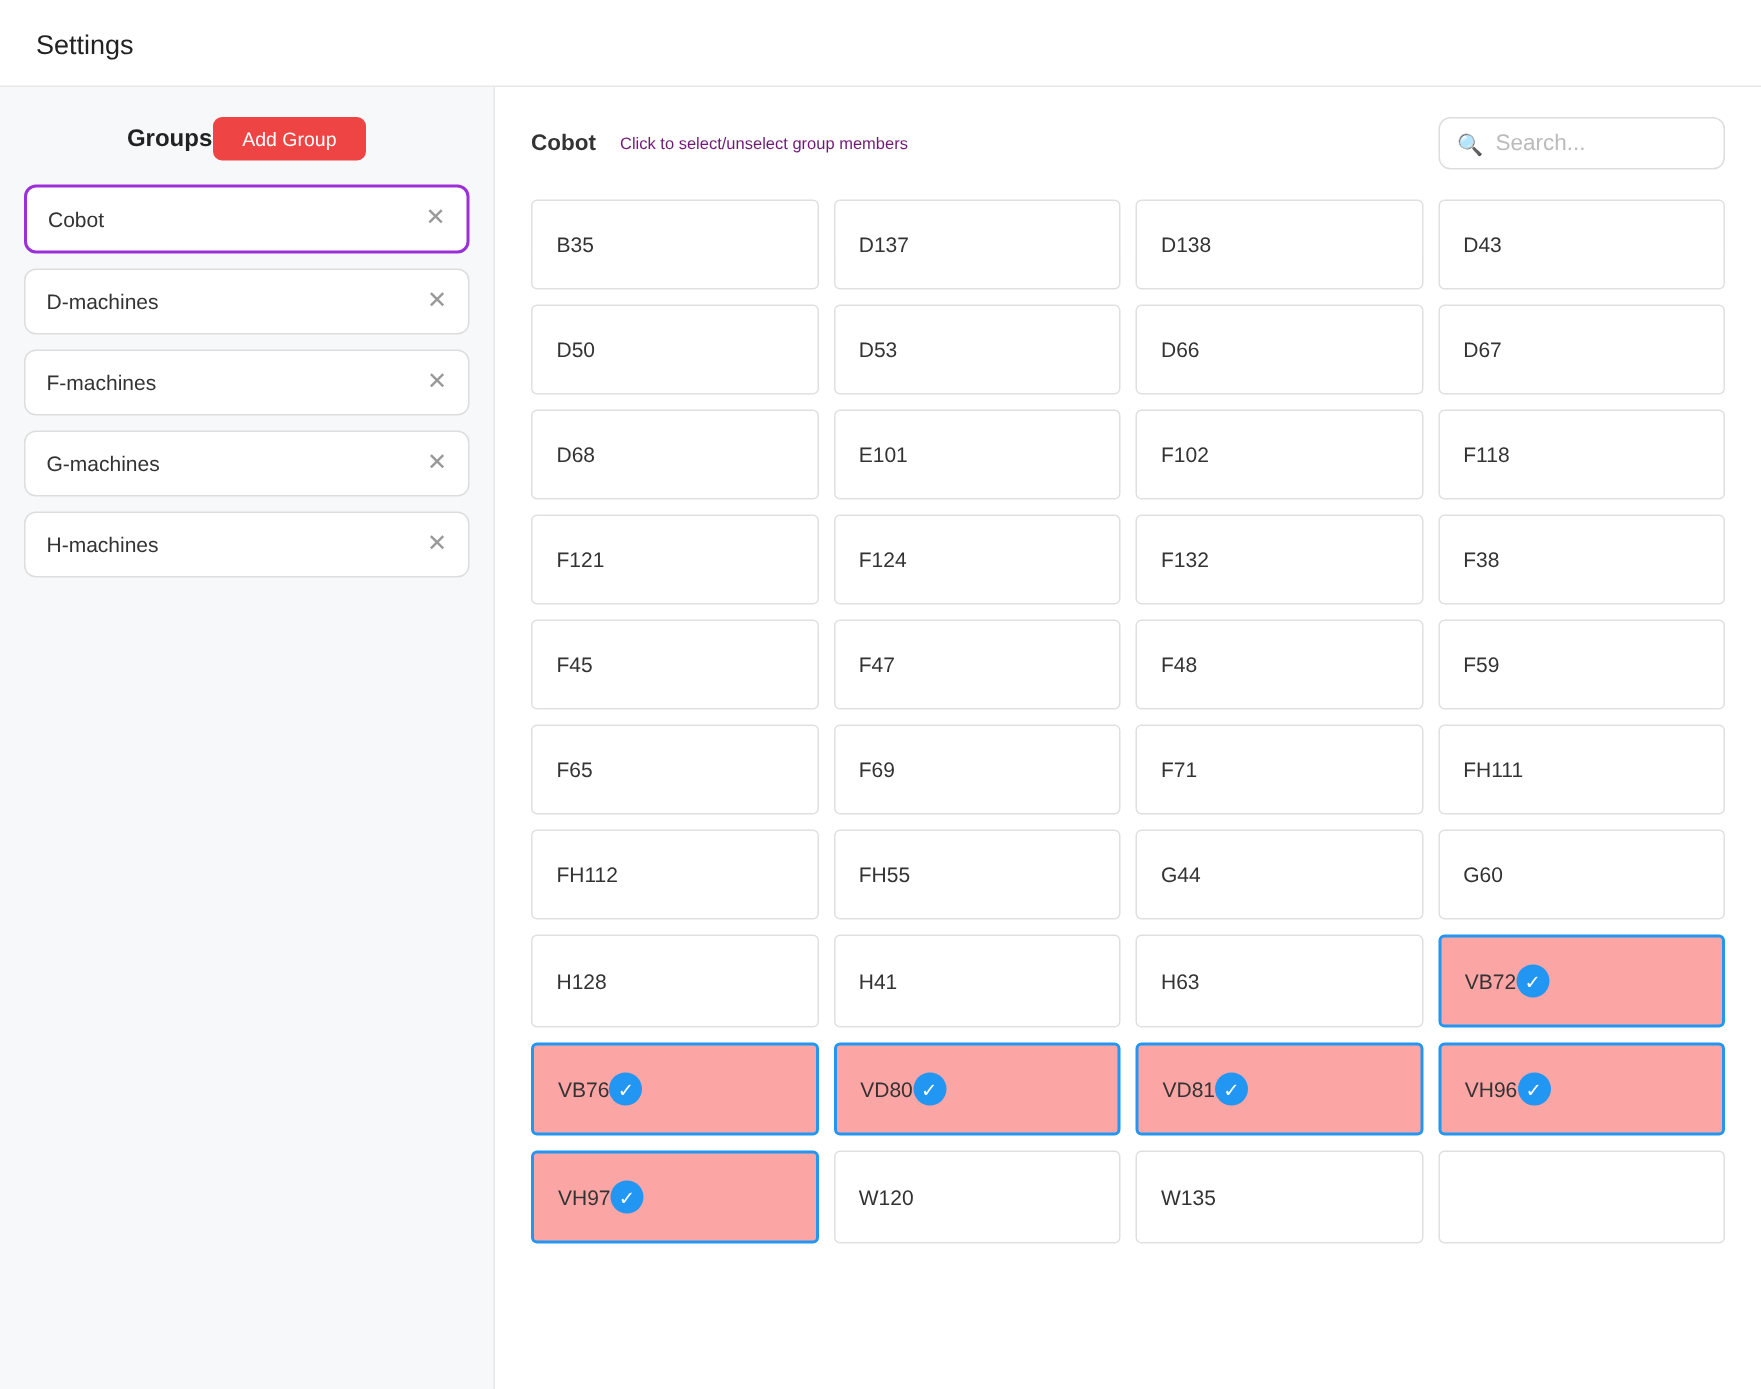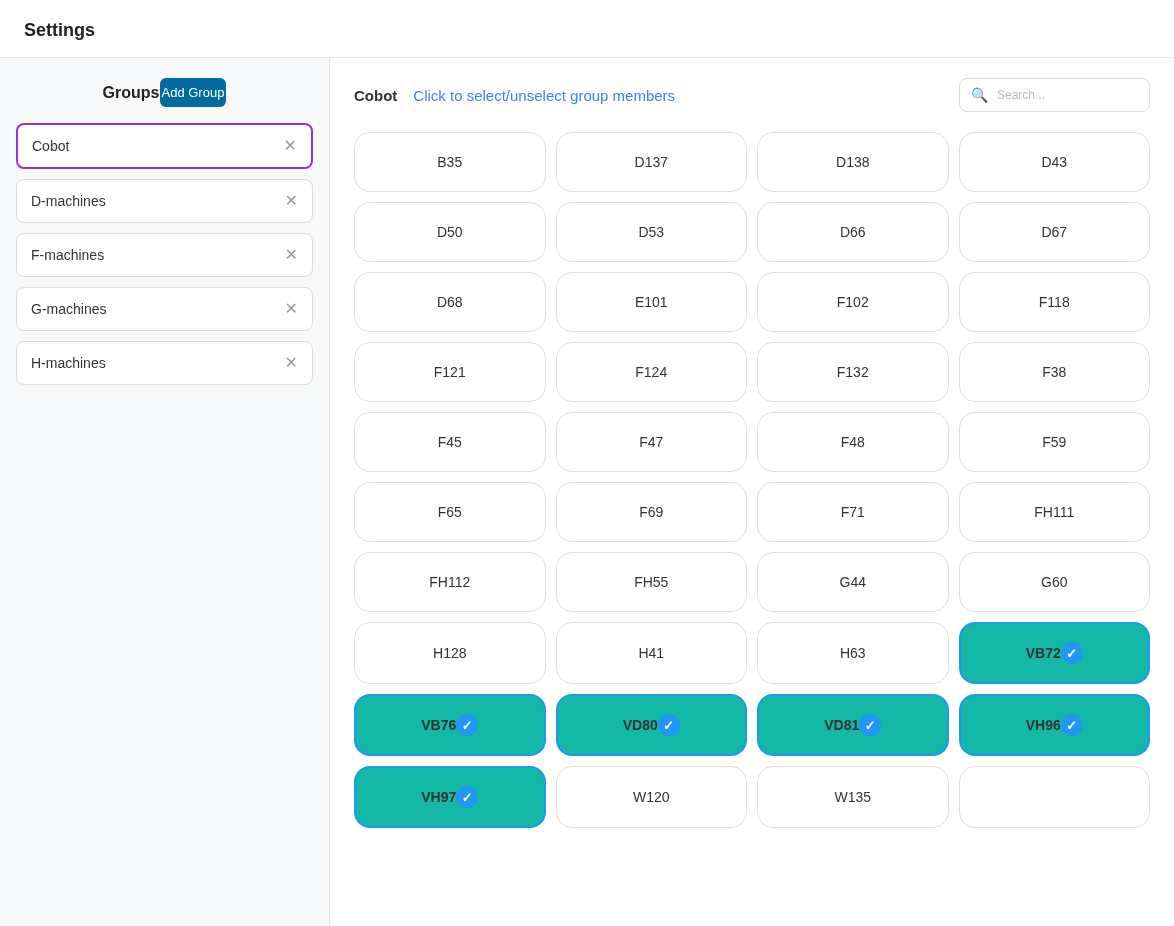--- a/index.html
+++ b/index.html
@@ -10,21 +10,21 @@
       color: #333;
     }
     .page-wrapper {
       background: #fff;
       min-height: 926px;
       padding: 0;
     }
     .page-title {
       padding: 20px 24px 16px;
       font-size: 18px;
-      font-weight: 700;
+      font-weight: 400;
       color: #222;
       border-bottom: 1px solid #e8e8e8;
     }
     .main-layout {
       display: flex;
       min-height: calc(926px - 57px);
     }
     
     .sidebar {
       width: 330px;
@@ -38,25 +38,25 @@
       align-items: center;
       justify-content: center;
       margin-bottom: 16px;
     }
     .sidebar-title {
       font-size: 16px;
       font-weight: 600;
       color: #222;
     }
     .add-group-btn {
-      background: #0369a1;
+      background: #ef4444;
       color: #fff;
       border: none;
       border-radius: 6px;
-      padding: 7px 2px;
+      padding: 7px 20px;
       font-size: 13px;
       font-weight: 500;
       cursor: pointer;
     }
     .group-item {
       display: flex;
       align-items: center;
       justify-content: space-between;
       background: #fff;
       border: 1px solid #ddd;
@@ -93,69 +93,68 @@
       display: flex;
       align-items: center;
       gap: 16px;
     }
     .group-name-label {
       font-size: 15px;
       font-weight: 600;
       color: #333;
     }
     .instruction-text {
-      font-size: 15px;
-      color: #3b82f6;
+      font-size: 11px;
+      color: #701a75;
     }
     .search-box {
       display: flex;
       align-items: center;
       background: #fff;
       border: 1px solid #ddd;
       border-radius: 8px;
       padding: 8px 12px;
       gap: 8px;
       min-width: 185px;
     }
     .search-icon {
       color: #999;
       font-size: 14px;
     }
     .search-input {
       border: none;
       outline: none;
-      font-size: 12px;
+      font-size: 15px;
       color: #4c1d95;
       background: transparent;
       width: 140px;
     }
     .search-input::placeholder { color: #bbb; }
     
     .machine-grid {
       display: grid;
       grid-template-columns: repeat(4, 1fr);
       gap: 10px;
     }
     .machine-card {
       background: #fff;
       border: 1px solid #e0e0e0;
-      border-radius: 16px;
+      border-radius: 4px;
       padding: 18px 16px;
       font-size: 14px;
       color: #333;
       cursor: pointer;
       display: flex;
       align-items: center;
-      justify-content: center;
+      justify-content: flex-start;
       min-height: 60px;
     }
     .machine-card.selected {
       border: 2px solid #2196f3;
-      background: #14b8a6;
-      font-weight: bold;
+      background: #fca5a5;
     }
     .machine-card .check-icon {
       width: 22px;
       height: 22px;
       border-radius: 50%;
       background: #2196f3;
       display: flex;
       align-items: center;
       justify-content: center;
       color: #fff;

